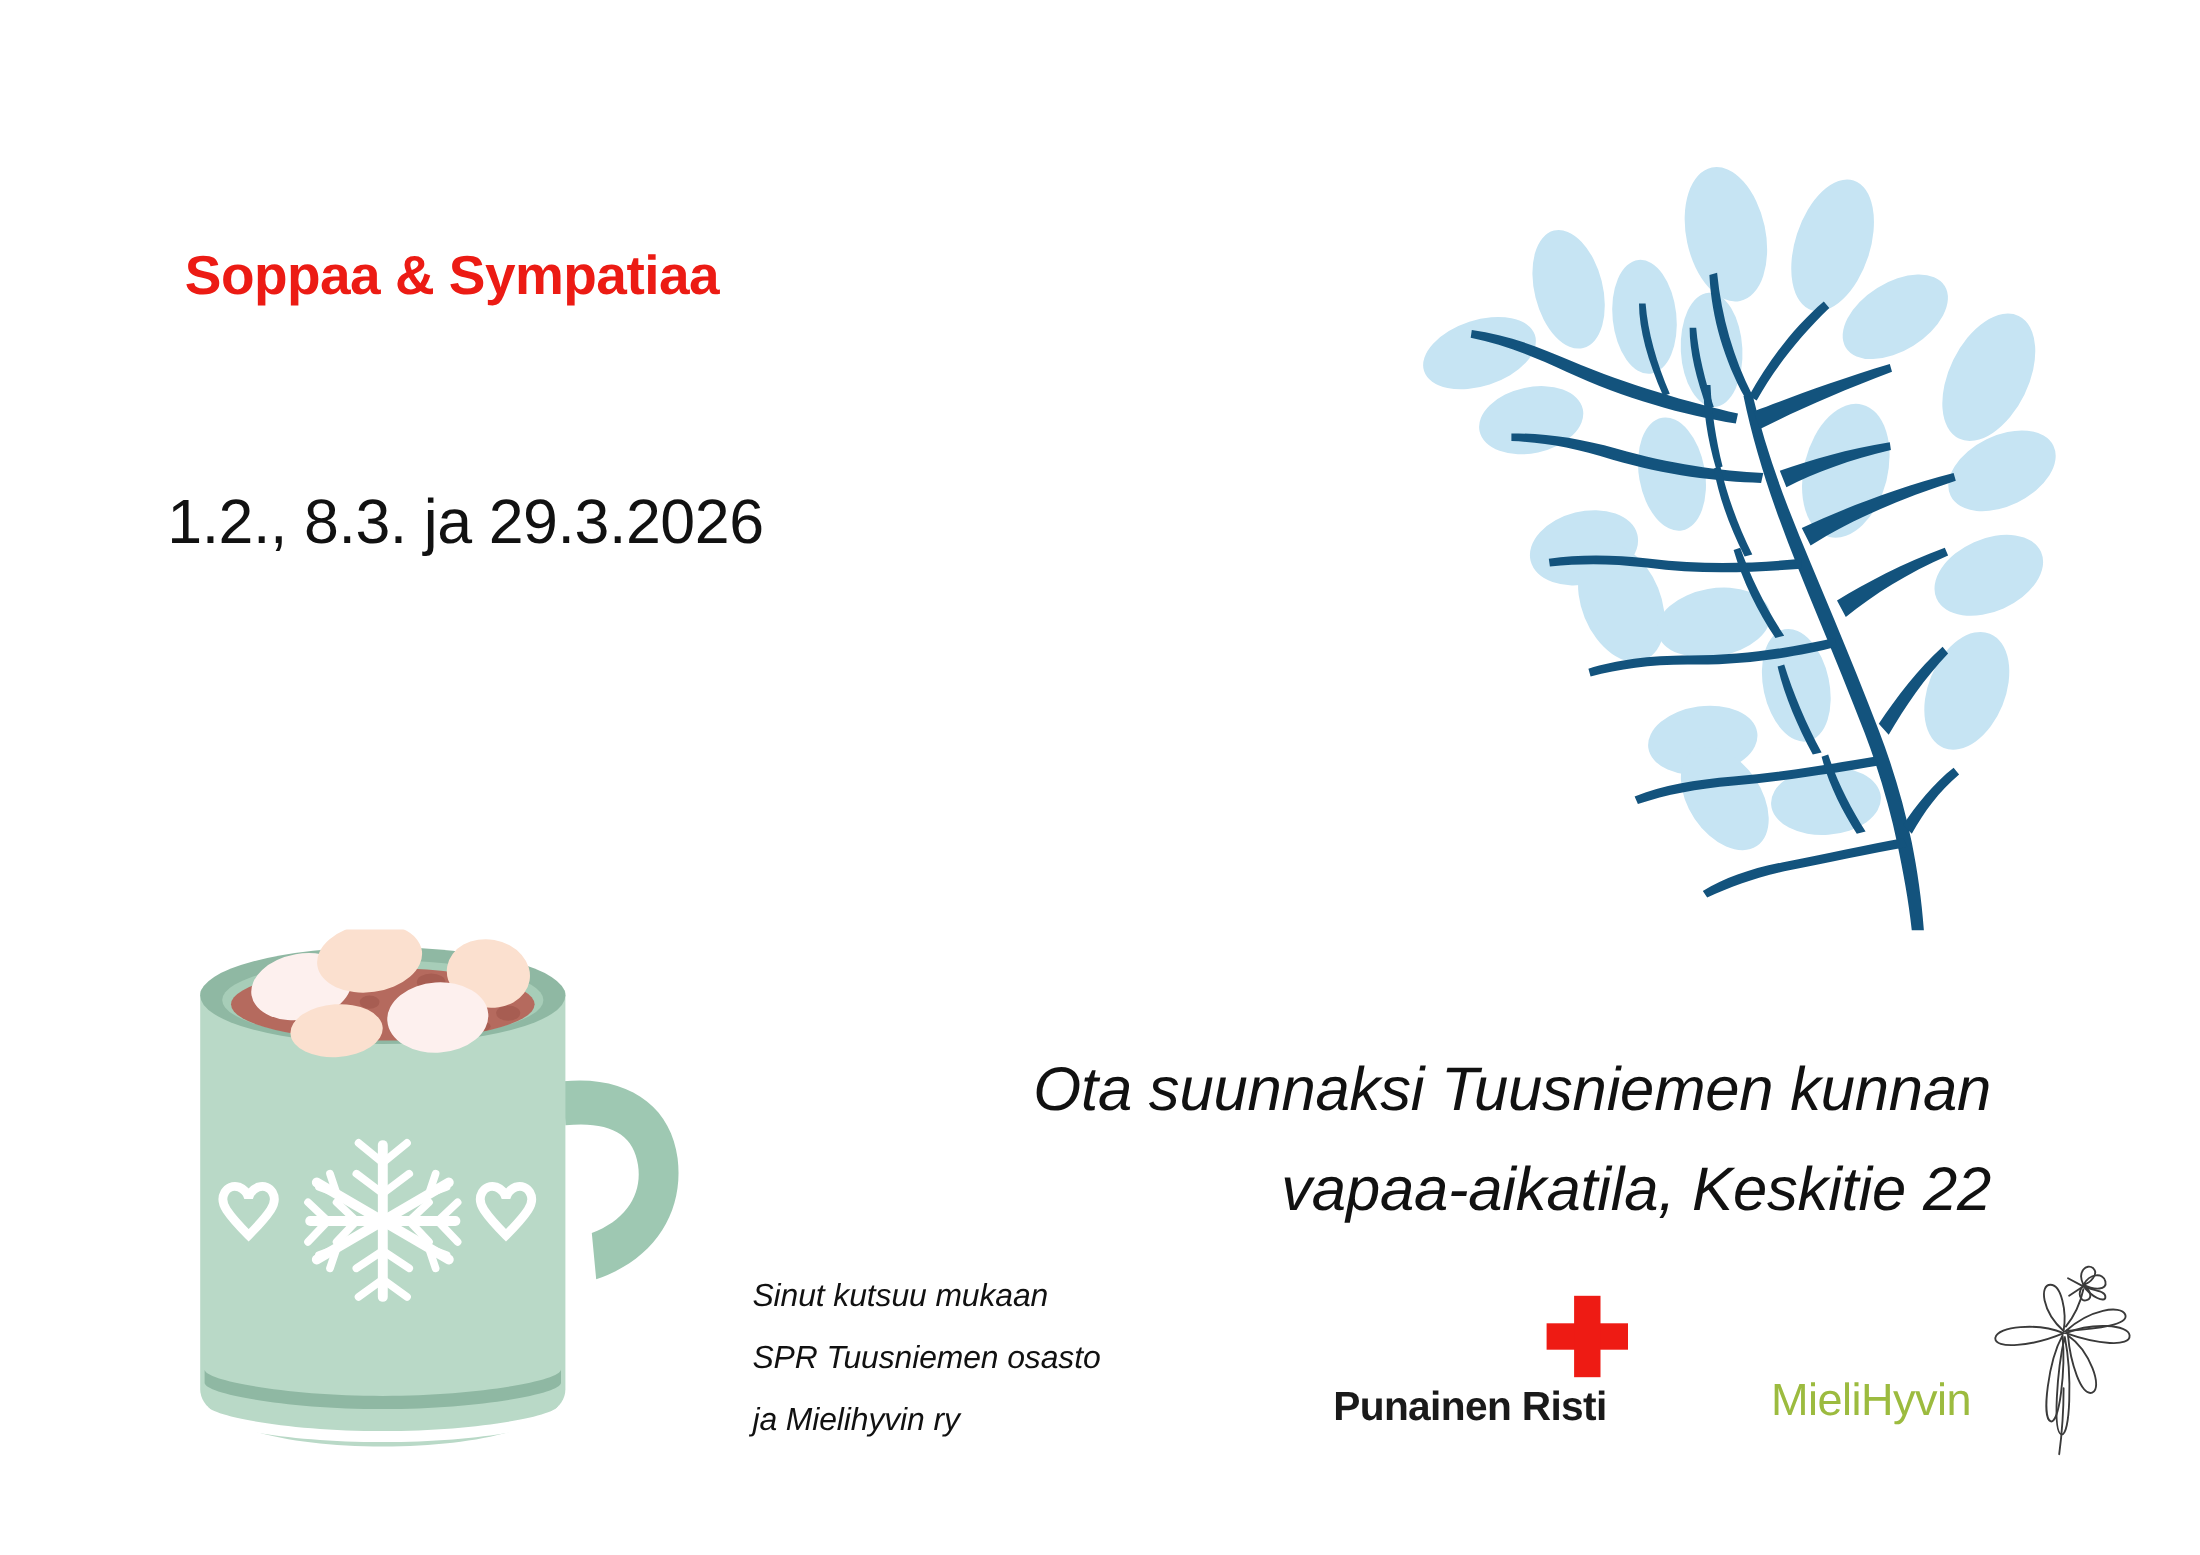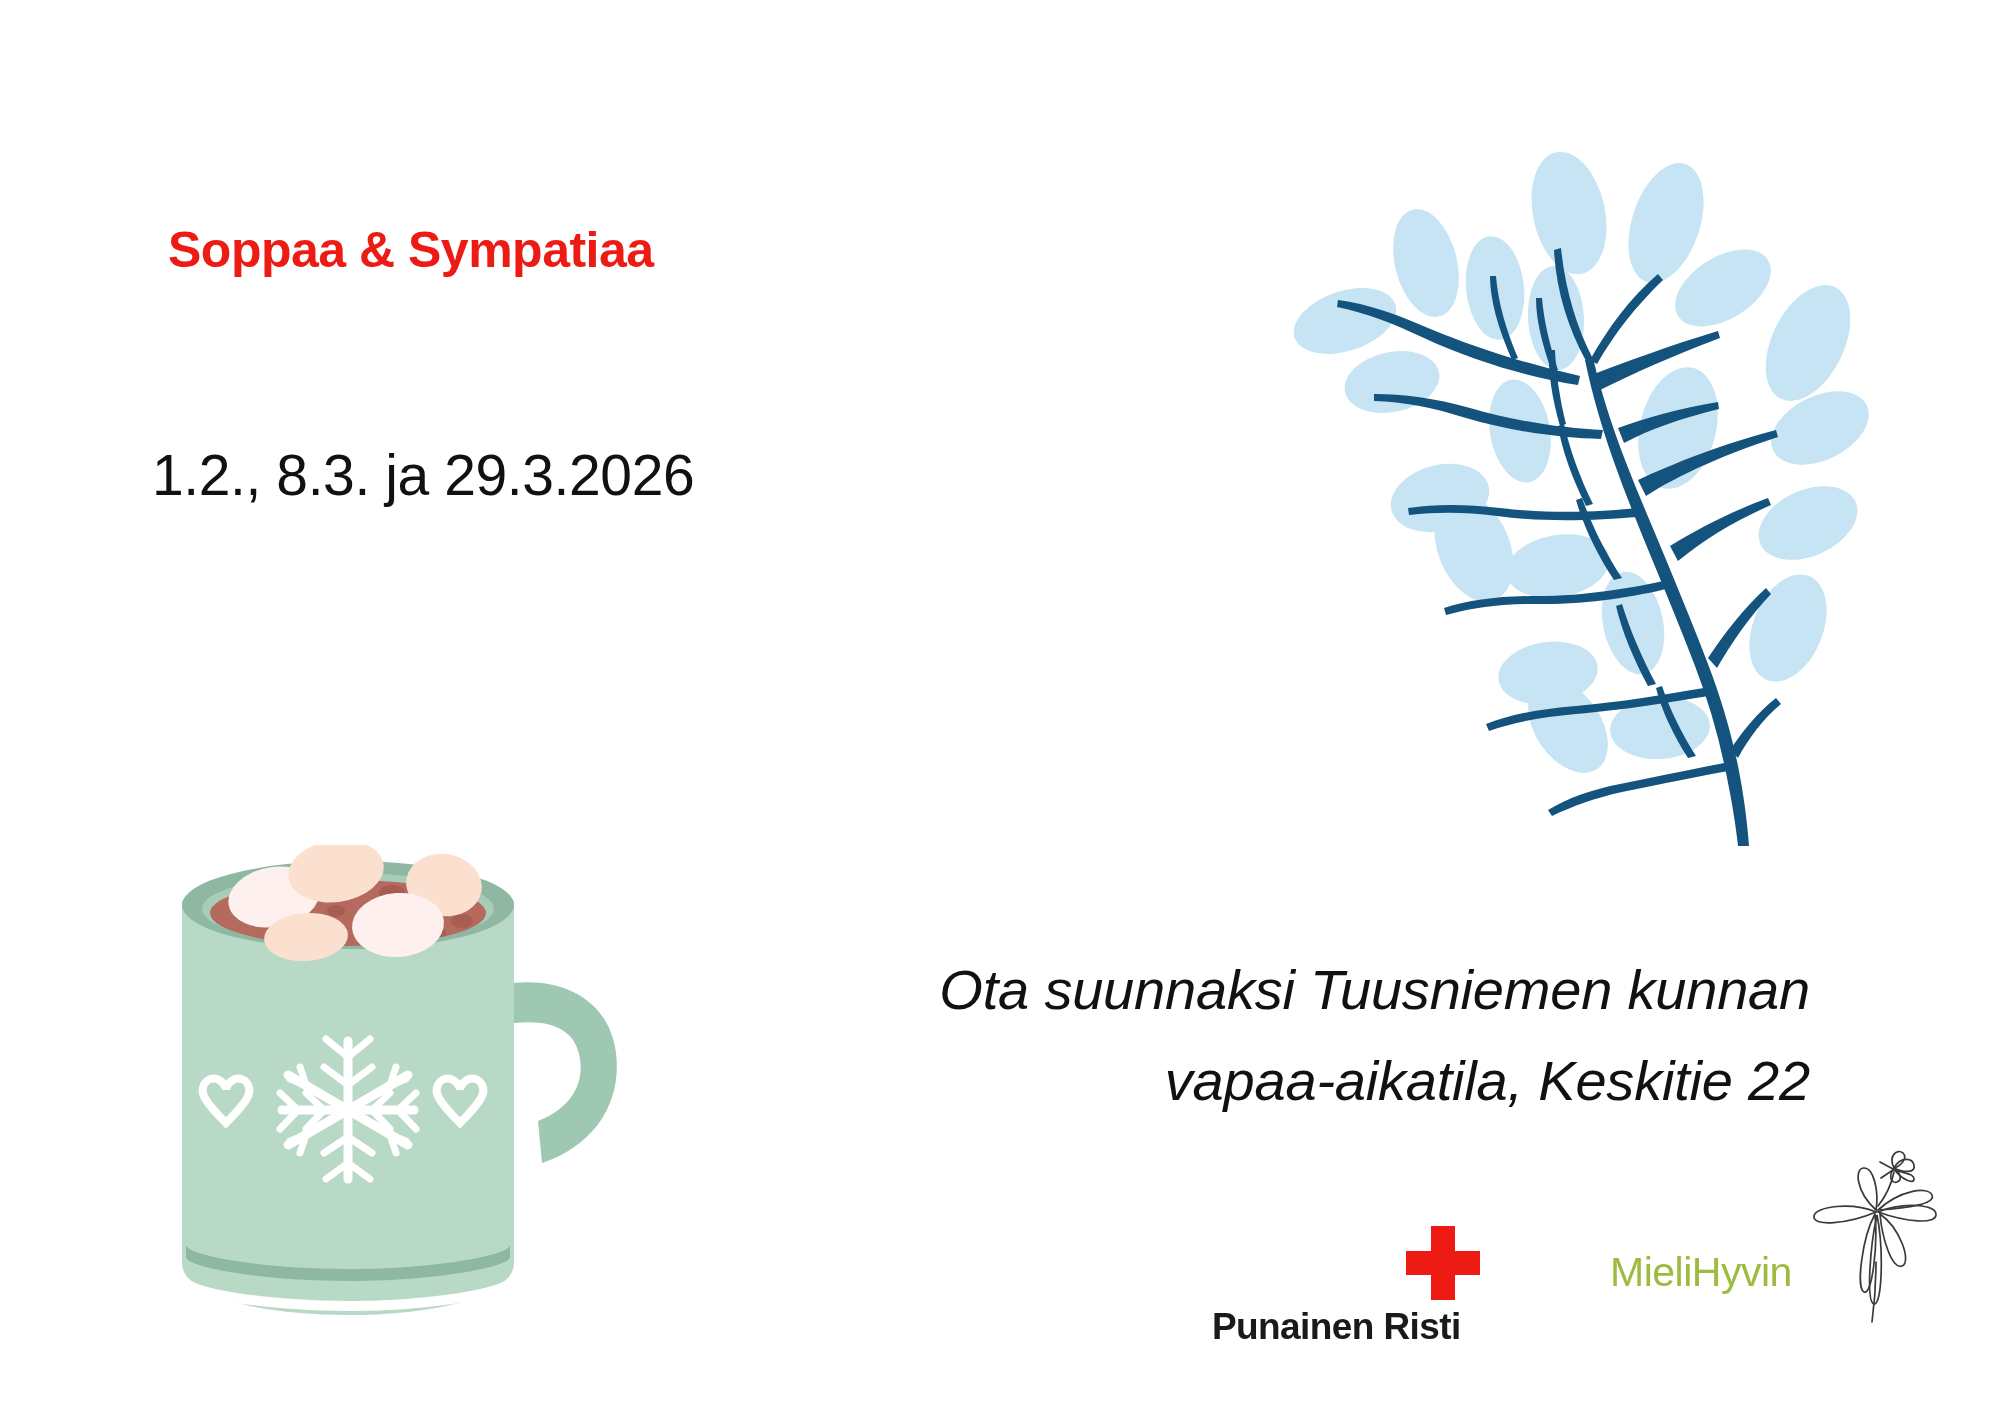--- a/index.html
+++ b/index.html
@@ -71,21 +71,21 @@
     color: #111111;
     line-height: 1.95;
     letter-spacing: -0.1px;
   }
   #invitation .line { display: block; white-space: nowrap; }
 
   
   #redcross-logo {
     position: absolute;
     left: 1212px;
-    top: 1226px;
+    top: 1178px;
     width: 280px;
     height: 130px;
   }
   #redcross-logo .rc-cross {
     position: absolute;
     left: 194px;
     top: 0px;
     width: 74px;
     height: 74px;
   }
@@ -162,20 +162,25 @@
 
   <div id="body-copy">
     <span class="line">1.2., 8.3. ja 29.3.2026</span>
   </div>
 
   <div id="address">
     <span class="line">Ota suunnaksi Tuusniemen kunnan</span>
     <span class="line">vapaa-aikatila, Keskitie 22</span>
   </div>
 
+  <div id="invitation">
+    <span class="line">Sinut kutsuu mukaan</span>
+    <span class="line">SPR Tuusniemen osasto</span>
+    <span class="line">ja Mielihyvin ry</span>
+  </div>
 
   <div id="redcross-logo">
     <div class="rc-cross">
       <div class="bar-h"></div>
       <div class="bar-v"></div>
     </div>
     <div class="rc-text">Punainen Risti</div>
   </div>
 
   <div id="mielihyvin-logo">

